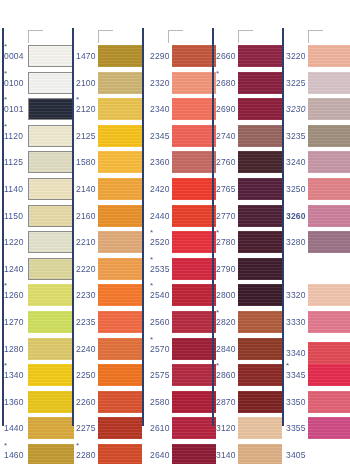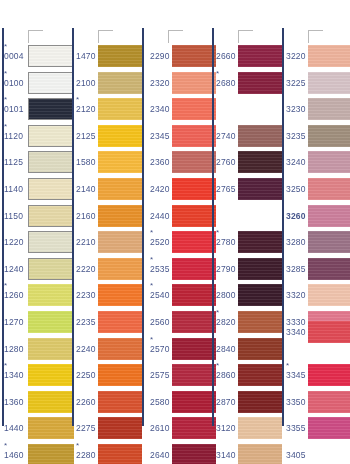--- a/index.html
+++ b/index.html
@@ -408,35 +408,47 @@
           <div class="sheen"></div>
         </div>
       </div>
       <div class="row" style="top: 69.6px;">
         <span class="star" style="left: 216px;">*</span>
         <span class="code" style="left: 216px;">2680</span>
         <div class="swatch" style="left: 238px; width: 44px; background: rgb(135, 33, 63);">
           <div class="sheen"></div>
         </div>
       </div>
+      <div class="row" style="top: 96.2px;">
+        <span class="code" style="left: 216px;">2690</span>
+        <div class="swatch" style="left: 238px; width: 44px; background: rgb(141, 31, 60);">
+          <div class="sheen"></div>
+        </div>
+      </div>
       <div class="row" style="top: 122.8px;">
         <span class="code" style="left: 216px;">2740</span>
         <div class="swatch" style="left: 238px; width: 44px; background: rgb(151, 101, 95);">
           <div class="sheen"></div>
         </div>
       </div>
       <div class="row" style="top: 149.4px;">
         <span class="code" style="left: 216px;">2760</span>
         <div class="swatch" style="left: 238px; width: 44px; background: rgb(71, 37, 44);">
           <div class="sheen"></div>
         </div>
       </div>
       <div class="row" style="top: 176px;">
         <span class="code" style="left: 216px;">2765</span>
         <div class="swatch" style="left: 238px; width: 44px; background: rgb(85, 33, 60);">
+          <div class="sheen"></div>
+        </div>
+      </div>
+      <div class="row" style="top: 202.6px;">
+        <span class="code" style="left: 216px;">2770</span>
+        <div class="swatch" style="left: 238px; width: 44px; background: rgb(78, 34, 55);">
           <div class="sheen"></div>
         </div>
       </div>
       <div class="row" style="top: 229.2px;">
         <span class="star" style="left: 216px;">*</span>
         <span class="code" style="left: 216px;">2780</span>
         <div class="swatch" style="left: 238px; width: 44px; background: rgb(74, 31, 47);">
           <div class="sheen"></div>
         </div>
       </div>
@@ -500,21 +512,21 @@
           <div class="sheen"></div>
         </div>
       </div>
       <div class="row" style="top: 69.6px;">
         <span class="code" style="left: 286px;">3225</span>
         <div class="swatch" style="left: 308px; width: 42px; background: rgb(214, 195, 199);">
           <div class="sheen"></div>
         </div>
       </div>
       <div class="row" style="top: 96.2px;">
-        <span class="code" style="left: 286px;">3230</span>
+        <span class="code" style="left: 286px; font-style: italic;">3230</span>
         <div class="swatch" style="left: 308px; width: 42px; background: rgb(196, 174, 171);">
           <div class="sheen"></div>
         </div>
       </div>
       <div class="row" style="top: 122.8px;">
         <span class="code" style="left: 286px;">3235</span>
         <div class="swatch" style="left: 308px; width: 42px; background: rgb(160, 143, 125);">
           <div class="sheen"></div>
         </div>
       </div>
@@ -535,39 +547,33 @@
         <div class="swatch" style="left: 308px; width: 42px; background: rgb(204, 127, 156);">
           <div class="sheen"></div>
         </div>
       </div>
       <div class="row" style="top: 229.2px;">
         <span class="code" style="left: 286px;">3280</span>
         <div class="swatch" style="left: 308px; width: 42px; background: rgb(155, 115, 135);">
           <div class="sheen"></div>
         </div>
       </div>
-      <div class="row" style="top: 255.8px;">
-        <span class="code" style="left: 286px;">3285</span>
-        <div class="swatch" style="left: 308px; width: 42px; background: rgb(123, 69, 96);">
-          <div class="sheen"></div>
-        </div>
-      </div>
       <div class="row" style="top: 282.4px;">
         <span class="code" style="left: 286px;">3320</span>
         <div class="swatch" style="left: 308px; width: 42px; background: rgb(240, 196, 173);">
           <div class="sheen"></div>
         </div>
       </div>
       <div class="row" style="top: 309px;">
         <span class="code" style="left: 286px;">3330</span>
         <div class="swatch" style="left: 308px; width: 42px; background: rgb(226, 121, 142);">
           <div class="sheen"></div>
         </div>
       </div>
-      <div class="row" style="top: 319px;">
+      <div class="row" style="top: 340px;">
         <span class="code" style="left: 286px;">3340</span>
         <div class="swatch" style="left: 308px; width: 42px; background: rgb(224, 74, 85);">
           <div class="sheen"></div>
         </div>
       </div>
       <div class="row" style="top: 362.2px;">
         <span class="star" style="left: 286px;">*</span>
         <span class="code" style="left: 286px;">3345</span>
         <div class="swatch" style="left: 308px; width: 42px; background: rgb(228, 43, 77);">
           <div class="sheen"></div>

